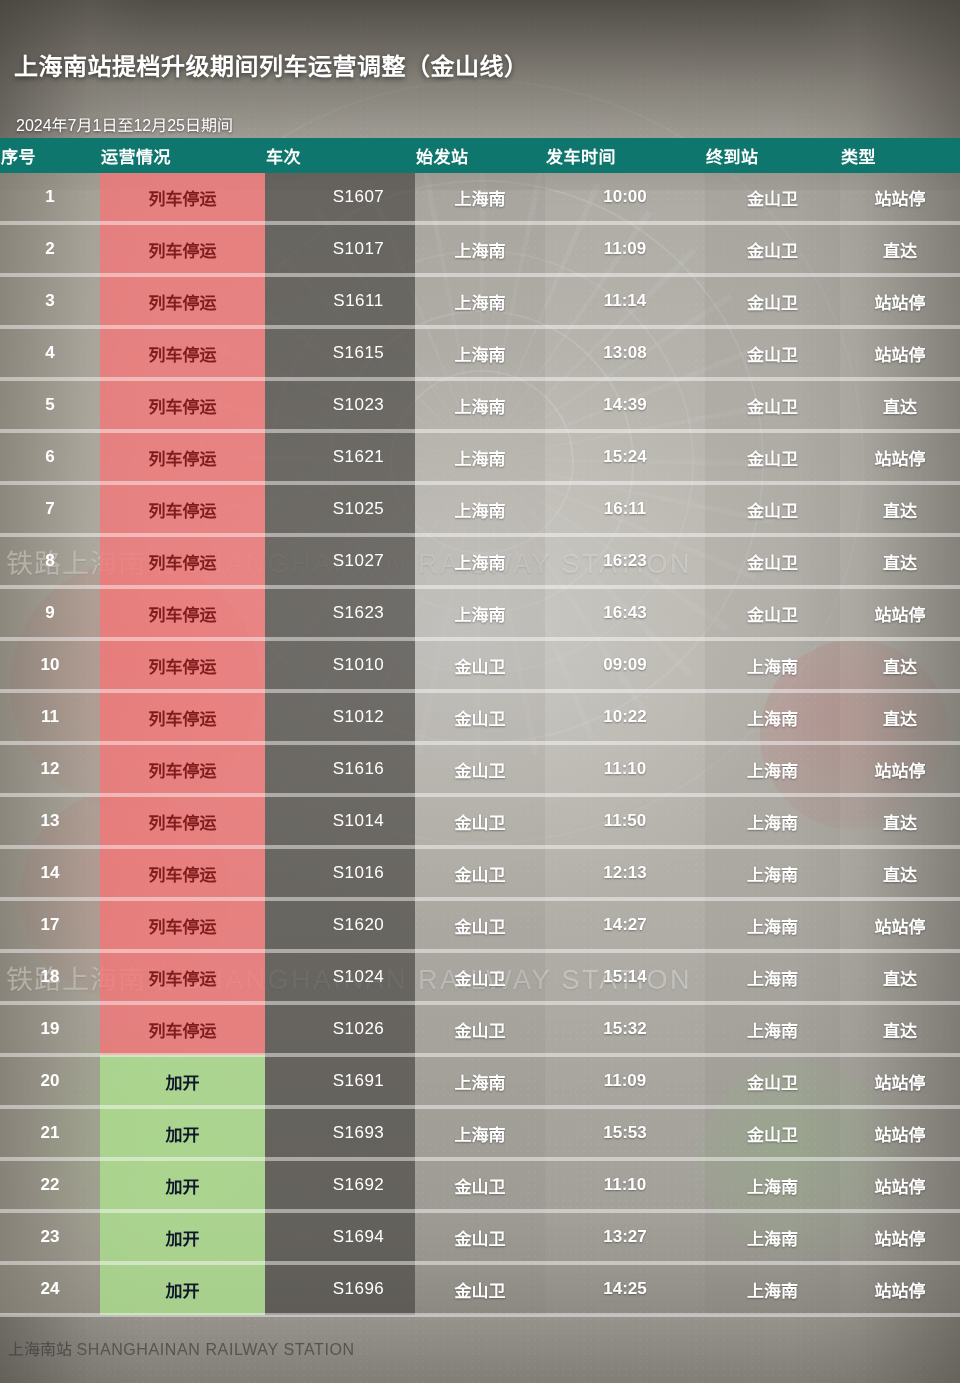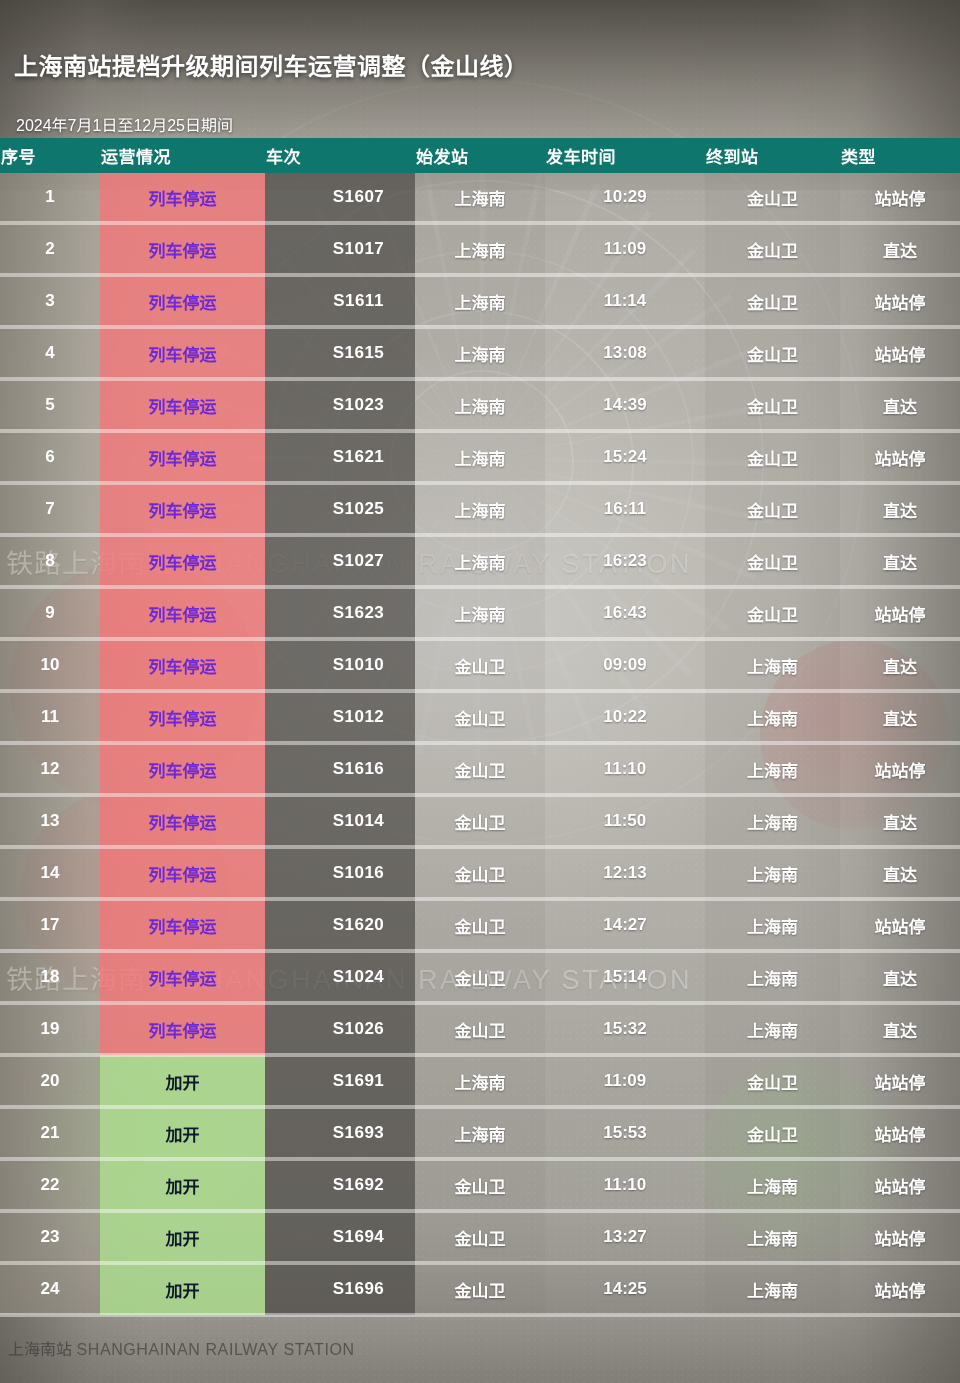--- a/index.html
+++ b/index.html
@@ -172,26 +172,26 @@
   td.idx {
     background: rgba(150,145,130,0.48);
     color: #ffffff;
     font-weight: bold;
     font-size: 18px;
   }
   td.status {
     font-weight: bold;
     font-size: 18px;
   }
-  td.status.stop   { background: rgba(233,120,120,0.88); color: #6d28d9; }
+  td.status.stop   { background: rgba(233,120,120,0.88); color: #7f1d1d; }
   td.status.add    { background: rgba(170,215,140,0.88); color: #0f172a; }
 
   td.train {
     background: rgba(80,78,74,0.80);
-    font-weight: bold;
+    font-weight: normal;
     font-size: 19px;
     letter-spacing: 0.5px;
     padding-left: 38px;
   }
   td.from, td.time, td.to, td.type {
     background: rgba(120,118,112,0.38);
     font-weight: bold;
     font-size: 18px;
     text-shadow: 0 1px 2px rgba(0,0,0,0.35);
   }
@@ -268,21 +268,21 @@
         <th>终到站</th>
         <th>类型</th>
       </tr>
     </thead>
     <tbody id="table-body">
         <tr class="r">
           <td class="idx">1</td>
           <td class="status stop">列车停运</td>
           <td class="train">S1607</td>
           <td class="from">上海南</td>
-          <td class="time">10:29</td>
+          <td class="time">10:00</td>
           <td class="to">金山卫</td>
           <td class="type">站站停</td>
         </tr>
         <tr class="r">
           <td class="idx">2</td>
           <td class="status stop">列车停运</td>
           <td class="train">S1017</td>
           <td class="from">上海南</td>
           <td class="time">11:09</td>
           <td class="to">金山卫</td>

